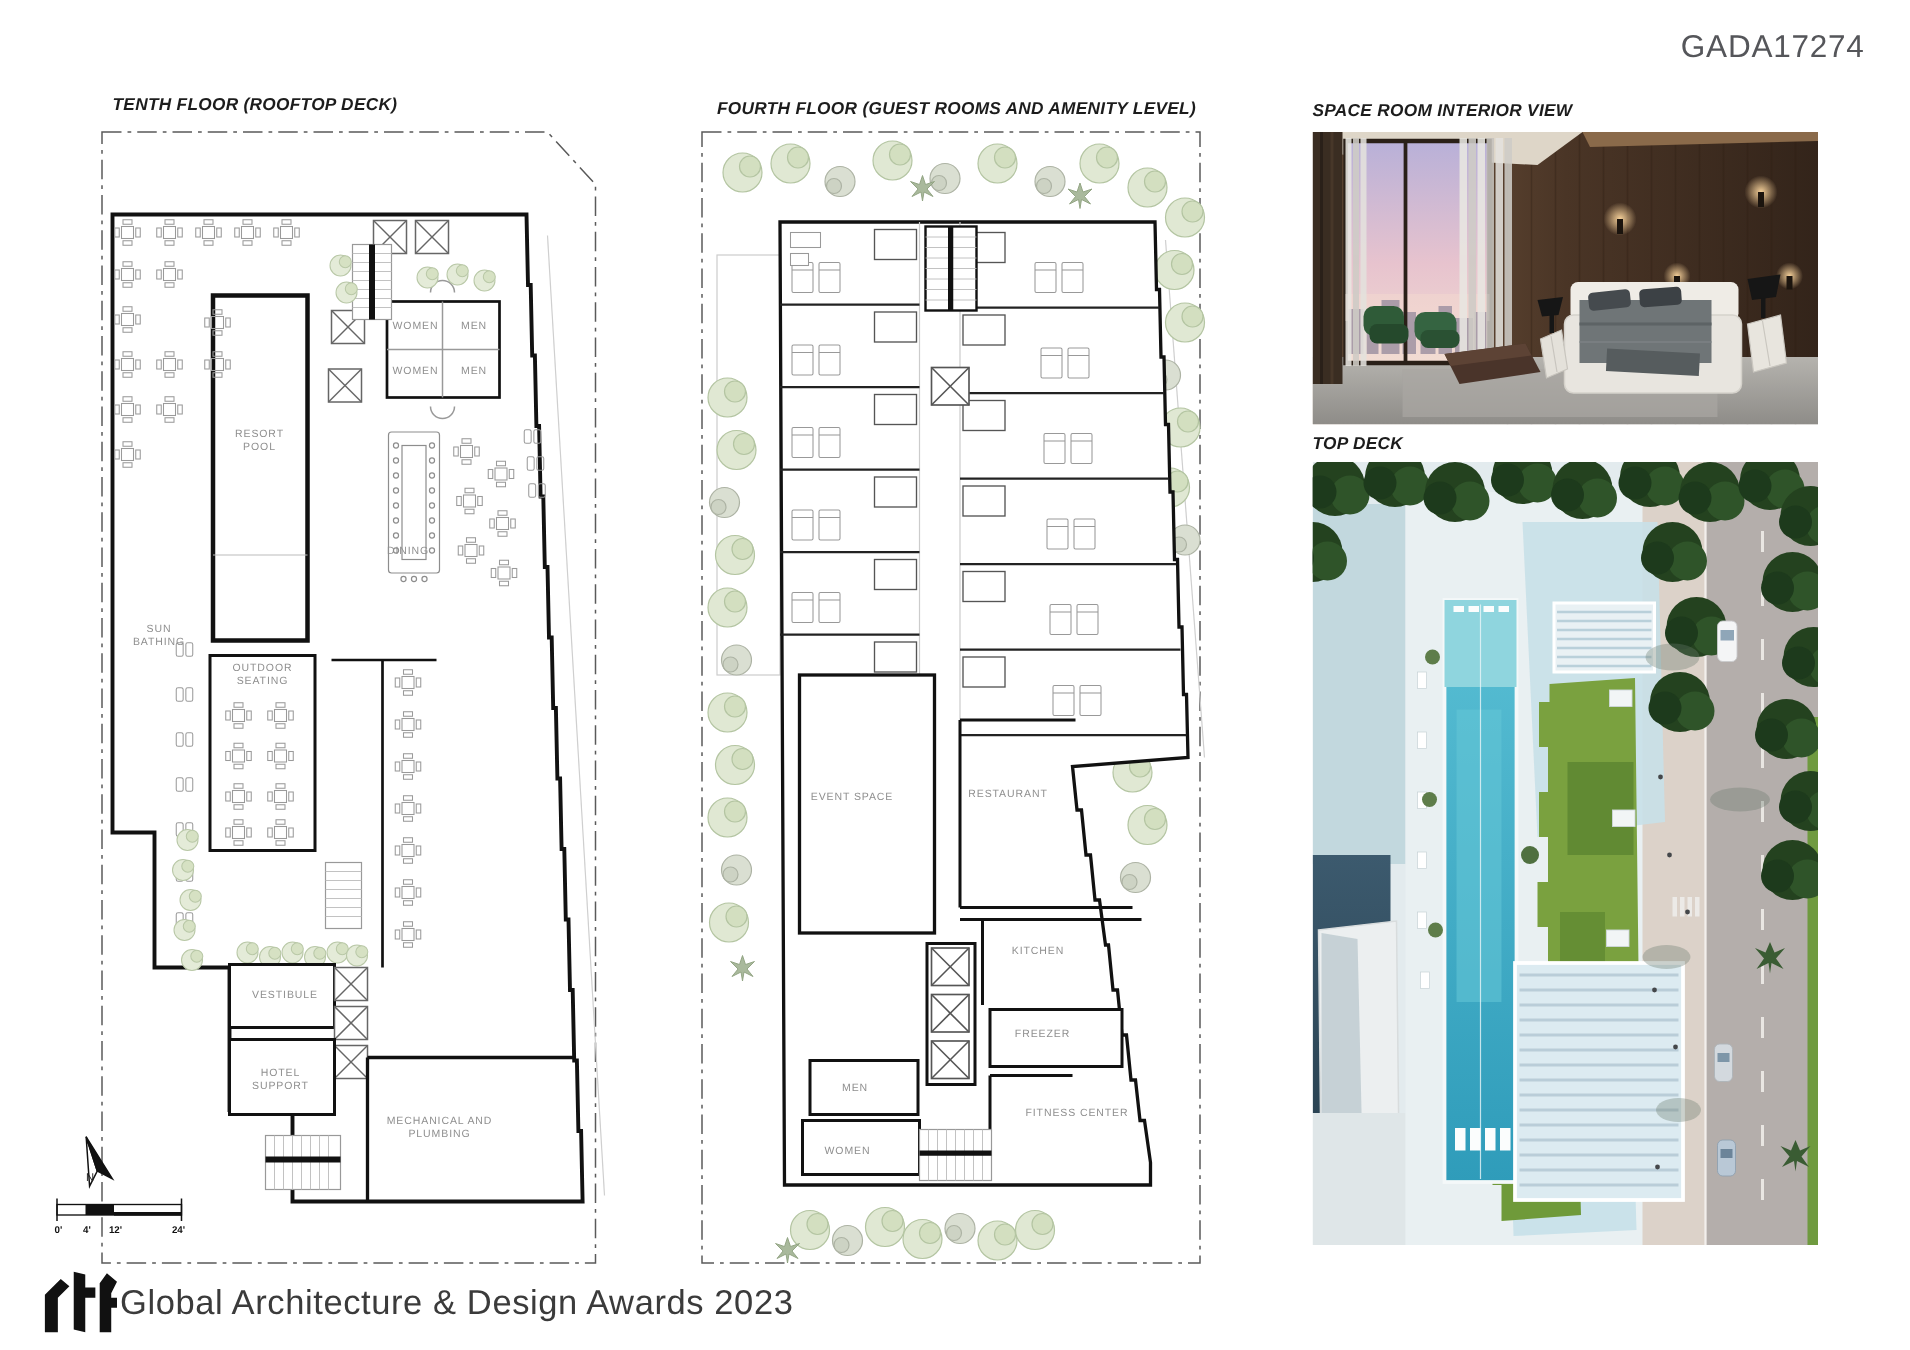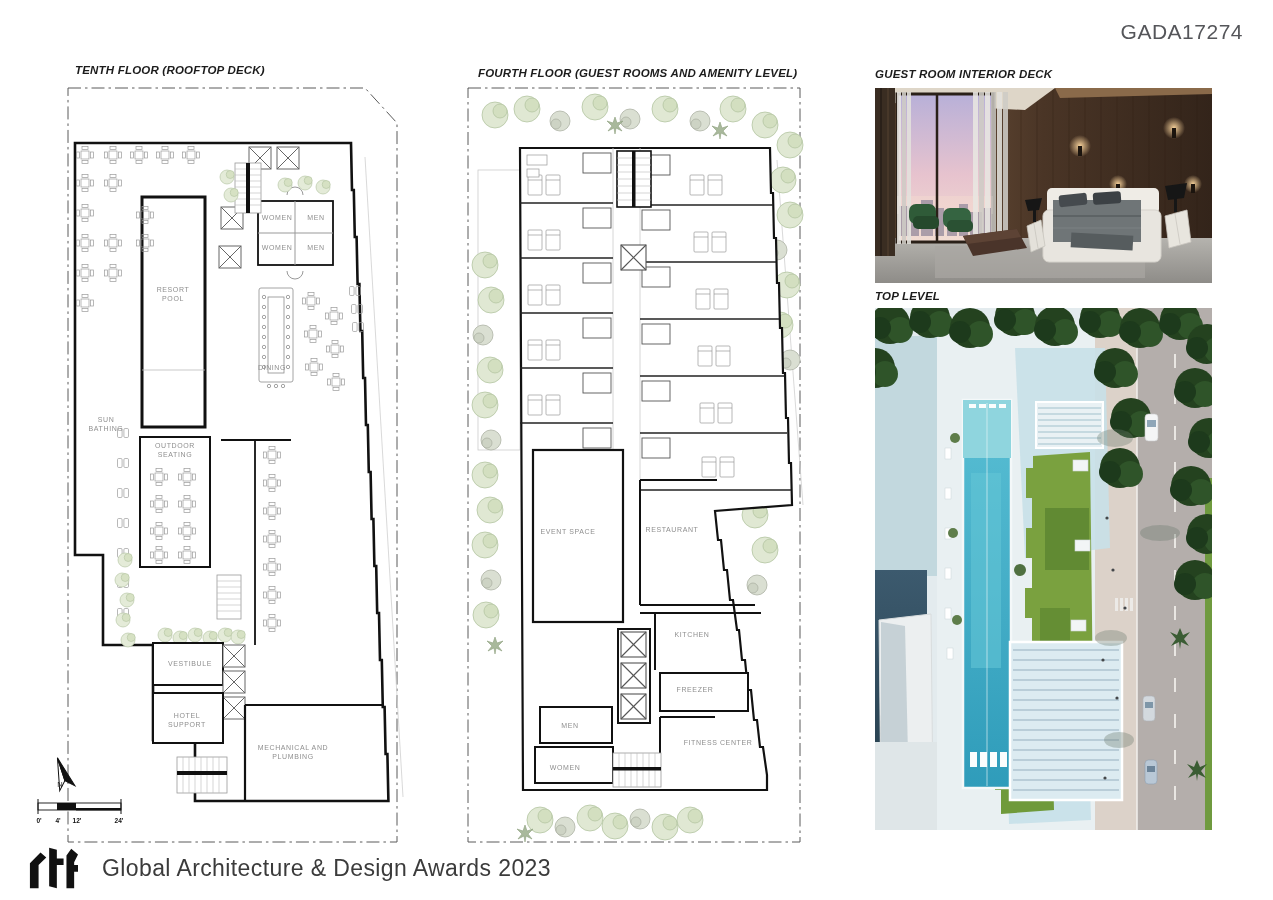--- a/index.html
+++ b/index.html
@@ -8,34 +8,34 @@
   .code{position:absolute;top:20px;right:30px;font-size:21px;color:#55565a;letter-spacing:.5px;text-align:center;}
   .ptitle{position:absolute;font-size:11.5px;font-weight:bold;color:#1c1c1c;letter-spacing:.2px;white-space:nowrap;font-style:italic;}
   .plan{position:absolute;}
   .plan svg{position:absolute;left:0;top:0;}
   .lbl{position:absolute;font-size:7px;color:#8f8f8f;letter-spacing:.6px;line-height:1.35;
        text-align:center;transform:translateX(-50%);white-space:normal;}
   .lbl.nw{white-space:nowrap;}
   .tick{position:absolute;font-size:6.5px;font-weight:bold;color:#111;transform:translateX(-50%);}
   .north{position:absolute;font-size:7.5px;color:#222;transform:translateX(-50%);}
   .photo{position:absolute;overflow:hidden;}
-  .footer{position:absolute;left:28px;top:845px;display:flex;align-items:center;gap:24px;}
+  .footer{position:absolute;left:28px;top:845px;display:flex;align-items:center;gap:2px;}
   .award{font-size:23px;color:#3b3b3b;letter-spacing:.4px;}
 </style>
 </head>
 <body>
 
 <div class="board">
 
   <div class="code">GADA17274</div>
 
   <div class="ptitle" style="left:75px;top:64px">TENTH FLOOR (ROOFTOP DECK)</div>
   <div class="ptitle" style="left:478px;top:67px">FOURTH FLOOR (GUEST ROOMS AND AMENITY LEVEL)</div>
-  <div class="ptitle" style="left:875px;top:68px">GUEST ROOM INTERIOR DECK</div>
-  <div class="ptitle" style="left:875px;top:290px">TOP LEVEL</div>
+  <div class="ptitle" style="left:875px;top:68px">SPACE ROOM INTERIOR VIEW</div>
+  <div class="ptitle" style="left:875px;top:290px">TOP DECK</div>
 
   <div class="plan" style="left:35px;top:85px;width:400px;height:765px">
     <svg width="400" height="765" viewBox="0 0 400 765">
       <defs>
         <g id="tbl" stroke="#9a9a9a" fill="none" stroke-width="0.7">
           <rect x="-4" y="-4" width="8" height="8"></rect>
             <rect x="-3" y="-8.5" width="6" height="3"></rect>
           <rect x="-3" y="5.5" width="6" height="3"></rect>
             <rect x="-8.5" y="-3" width="3" height="6"></rect>
           <rect x="5.5" y="-3" width="3" height="6"></rect>

